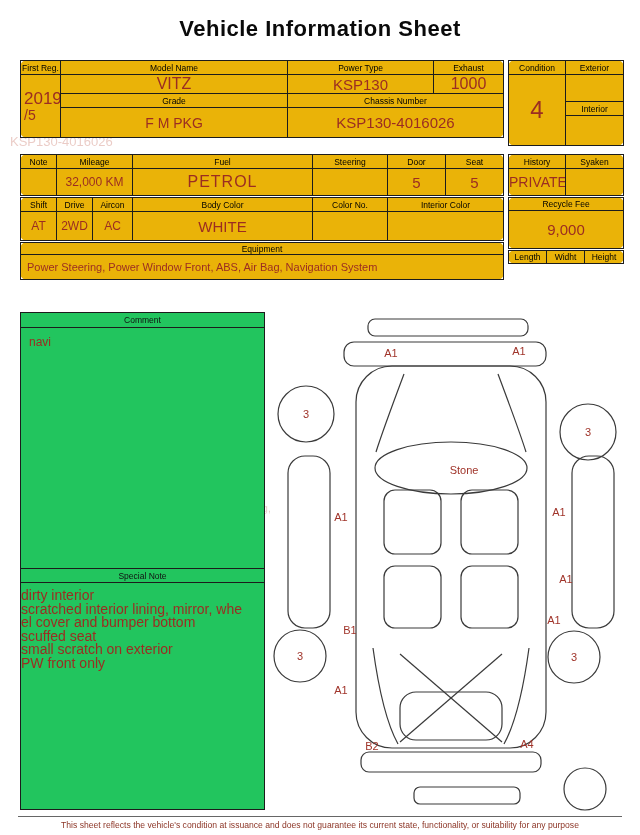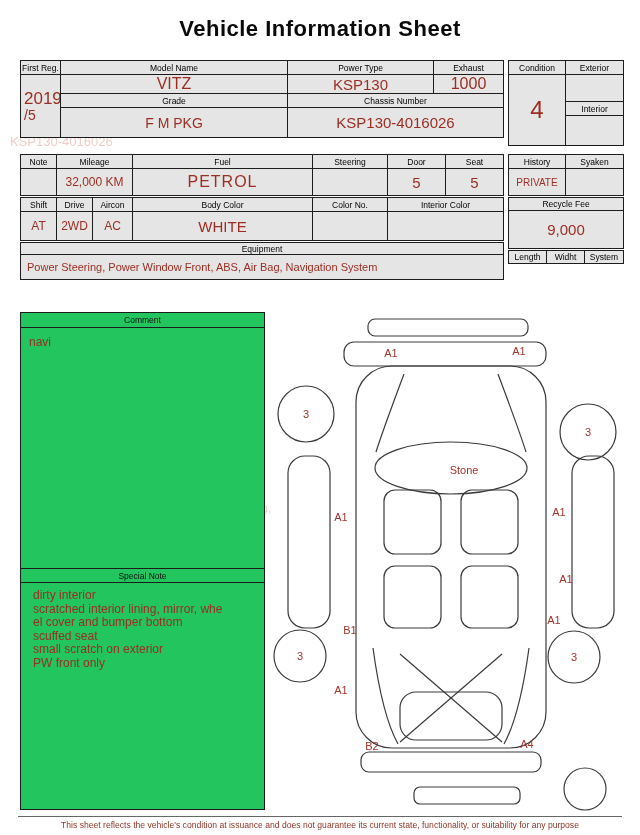--- a/index.html
+++ b/index.html
@@ -1,39 +1,39 @@
 <!DOCTYPE html>
 <html><head>
 <meta charset="utf-8">
 <style>
   html,body{margin:0;padding:0;background:#ffffff;}
   .page{position:relative;width:640px;height:835px;background:#fff;overflow:hidden;
         font-family:"Liberation Sans",sans-serif;color:#111;}
   .title{position:absolute;top:16px;left:0;width:100%;text-align:center;
          font-size:22px;font-weight:600;letter-spacing:.5px;color:#0a0a0a;}
-  table{border-collapse:collapse;position:absolute;table-layout:fixed;background:#e5e5e5;}
+  table{border-collapse:collapse;position:absolute;table-layout:fixed;background:#eab308;border-radius:7px;}
   th,td{border:1px solid #1c1c1c;overflow:hidden;white-space:nowrap;padding:0;}
   th{font-weight:400;font-size:8.5px;color:#000;text-align:center;}
   td{text-align:center;vertical-align:middle;}
   .val{color:#9b2d22;}
-  .v10{font-size:10px}.v12{font-size:12px}.v13{font-size:13px}
+  .v10{font-size:14px}.v12{font-size:12px}.v13{font-size:13px}
   .v14{font-size:14px}.v15{font-size:15px}.v16{font-size:16px}
   .cond{font-size:24px;color:#9b2d22;}
   .fr-year{font-size:17px;text-align:left;padding-left:3px;line-height:18px;color:#9b2d22;}
   .fr-month{font-size:14px;text-align:left;padding-left:3px;line-height:15px;color:#9b2d22;}
   .eqp{font-size:11px;text-align:left;padding-left:6px;color:#9b2d22;}
   .comment-box{position:absolute;left:20px;top:312px;width:245px;height:498px;
                border:1px solid #1c1c1c;background:#22c55e;box-sizing:border-box;}
   .box-header{width:100%;height:15px;border-bottom:1px solid #1c1c1c;text-align:center;
               font-size:8.5px;line-height:15px;box-sizing:border-box;}
   .comment-text{position:absolute;left:8px;top:22px;font-size:12px;color:#9b2d22;}
   .special-header{position:absolute;left:0;top:255px;width:100%;height:15px;
                   border-top:1px solid #1c1c1c;border-bottom:1px solid #1c1c1c;
                   text-align:center;font-size:8.5px;line-height:15px;box-sizing:border-box;}
-  .special-lines{position:absolute;left:12px;top:276px;font-size:12px;color:#9b2d22;
+  .special-lines{position:absolute;left:0;top:276px;font-size:14px;color:#9b2d22;
                  line-height:13.5px;}
   .ghost{position:absolute;color:#dba49a;opacity:.55;filter:blur(.4px);white-space:pre;}
   .footer-rule{position:absolute;top:816px;left:18px;width:604px;border-top:1px solid #666;}
   .disclaimer{position:absolute;top:820px;left:0;width:100%;text-align:center;
               font-size:8.6px;color:#8c3526;}
   svg text{font-family:"Liberation Sans",sans-serif;}
 </style>
 </head>
 <body>
 
@@ -212,21 +212,21 @@
   <table style="left:508px;top:250px;width:115px">
     <colgroup>
         <col style="width:38px">
         <col style="width:38px">
         <col style="width:39px">
       </colgroup>
     <tbody>
         <tr style="height:13px">
       <th>Length</th>
       <th>Widht</th>
-      <th>System</th>
+      <th>Height</th>
     </tr>
   </tbody>
     </table>
 
   <div class="comment-box">
     <div class="box-header">Comment</div>
     <div class="comment-text">navi</div>
     <div class="special-header">Special Note</div>
     <div class="special-lines">
       <div>dirty interior</div>

